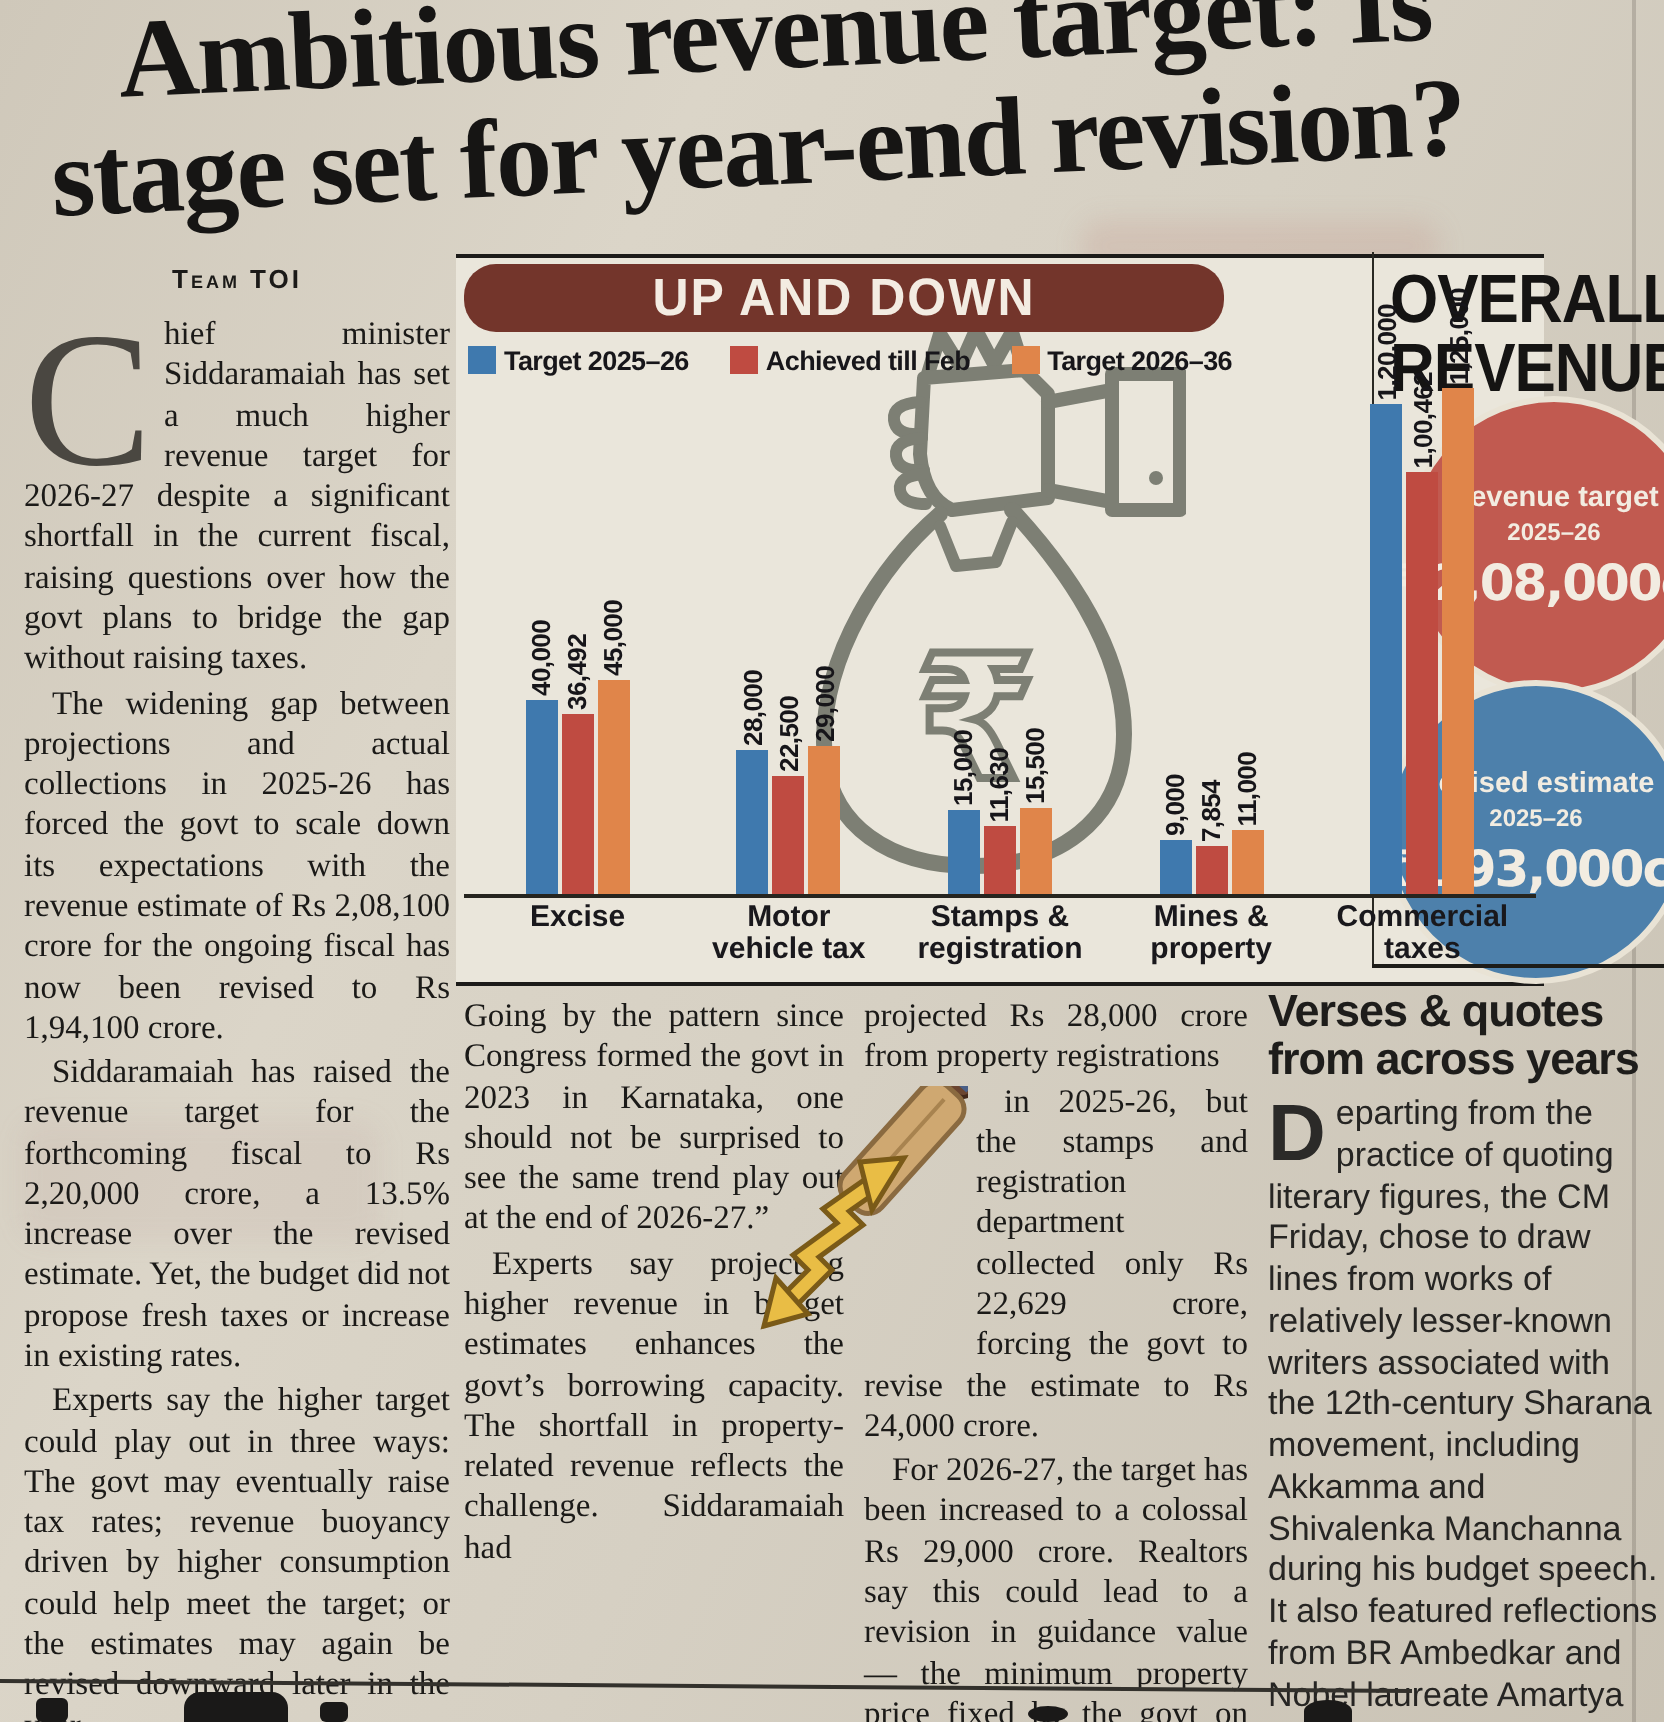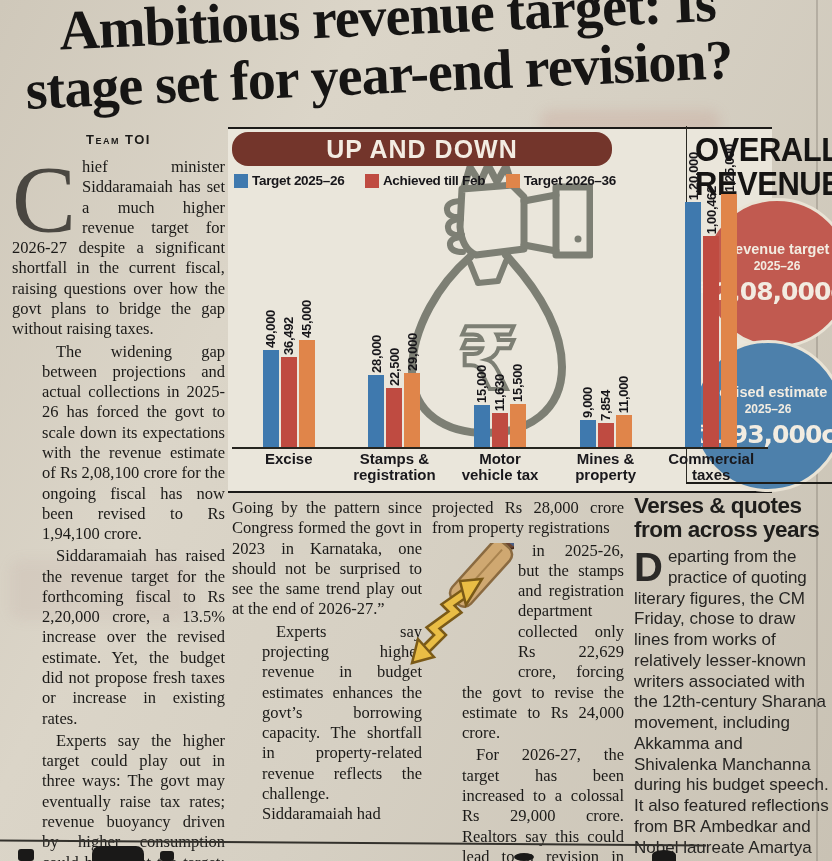--- a/index.html
+++ b/index.html
@@ -16,35 +16,35 @@
     font-family:"Liberation Serif",serif;font-weight:700;color:#161514;
     font-size:56px;line-height:1.03;letter-spacing:-1px;white-space:nowrap;
   }
   .headline .l1{padding-left:36px;display:block;}
   .headline .l2{display:block;}
   
   .leftcol{position:absolute;left:12px;top:132px;width:213px;}
   .byline{font-family:"Liberation Sans",sans-serif;font-weight:bold;font-size:13px;
     letter-spacing:1.5px;text-align:center;font-variant:small-caps;margin-bottom:10px;}
   .leftcol p,.contcol p{font-size:16.5px;line-height:1.23;text-align:justify;margin:0 0 2px 0;}
-  .leftcol p+p,.contcol p+p{text-indent:14px;margin-left:30px;}
+  .leftcol p+p,.contcol p+p{text-indent:14px;}
   .dropcap{float:left;font-size:96px;line-height:0.78;padding:6px 6px 0 0;color:#4a4741;
     font-family:"Liberation Serif",serif;}
   .dropcap2{float:left;font-family:"Liberation Sans",sans-serif;font-weight:bold;
     font-size:40px;line-height:0.85;padding:3px 5px 0 0;color:#2b2a28;}
   
   .chartbox{position:absolute;left:228px;top:127px;width:544px;height:362px;
     background:#eae6db;border-top:2px solid #1c1b19;border-bottom:2px solid #1c1b19;}
   .banner{position:absolute;top:3px;left:4px;width:380px;height:34px;background:#73352b;
     border-radius:16px;display:flex;align-items:center;justify-content:center;z-index:4;}
   .banner span{font-family:"Liberation Sans",sans-serif;font-weight:bold;color:#f3ece2;
     font-size:25px;letter-spacing:1px;transform:scaleY(1.05);}
   .legend{position:absolute;top:44px;left:4px;width:382px;display:flex;align-items:center;
     justify-content:space-between;z-index:4;padding:0 2px;}
-  .legend .item{display:flex;align-items:flex-end;gap:4px;}
+  .legend .item{display:flex;align-items:flex-start;gap:4px;}
   .legend .swatch{width:14px;height:14px;display:inline-block;}
   .legend .lbl{font-family:"Liberation Sans",sans-serif;font-weight:bold;font-size:13.5px;
     letter-spacing:-0.3px;color:#17161a;}
   .watermark{position:absolute;left:150px;top:28px;z-index:1;opacity:0.85;}
   .plot{position:absolute;left:8px;right:8px;bottom:42px;height:316px;display:flex;
     justify-content:space-around;align-items:flex-end;z-index:2;}
   .group{display:flex;align-items:flex-end;gap:2px;}
   .barunit{display:flex;flex-direction:column;align-items:center;justify-content:flex-end;}
   .barlabel{font-family:"Liberation Sans",sans-serif;font-weight:bold;font-size:13px;
     letter-spacing:-0.3px;color:#161519;writing-mode:vertical-rl;transform:rotate(180deg);
@@ -219,26 +219,26 @@
           <div class="bar" style="height: 255px; background: rgb(224, 133, 74);"></div>
         </div>
       </div>
     </div>
   <div class="baseline"></div>
   <div class="cats" id="cats">
       <div class="cat">
         <div>Excise</div>
       </div>
       <div class="cat">
+        <div>Motor</div>
+        <div>vehicle tax</div>
+      </div>
+      <div class="cat">
         <div>Stamps &amp;</div>
         <div>registration</div>
-      </div>
-      <div class="cat">
-        <div>Motor</div>
-        <div>vehicle tax</div>
       </div>
       <div class="cat">
         <div>Mines &amp;</div>
         <div>property</div>
       </div>
       <div class="cat">
         <div>Commercial</div>
         <div>taxes</div>
       </div>
     </div>

